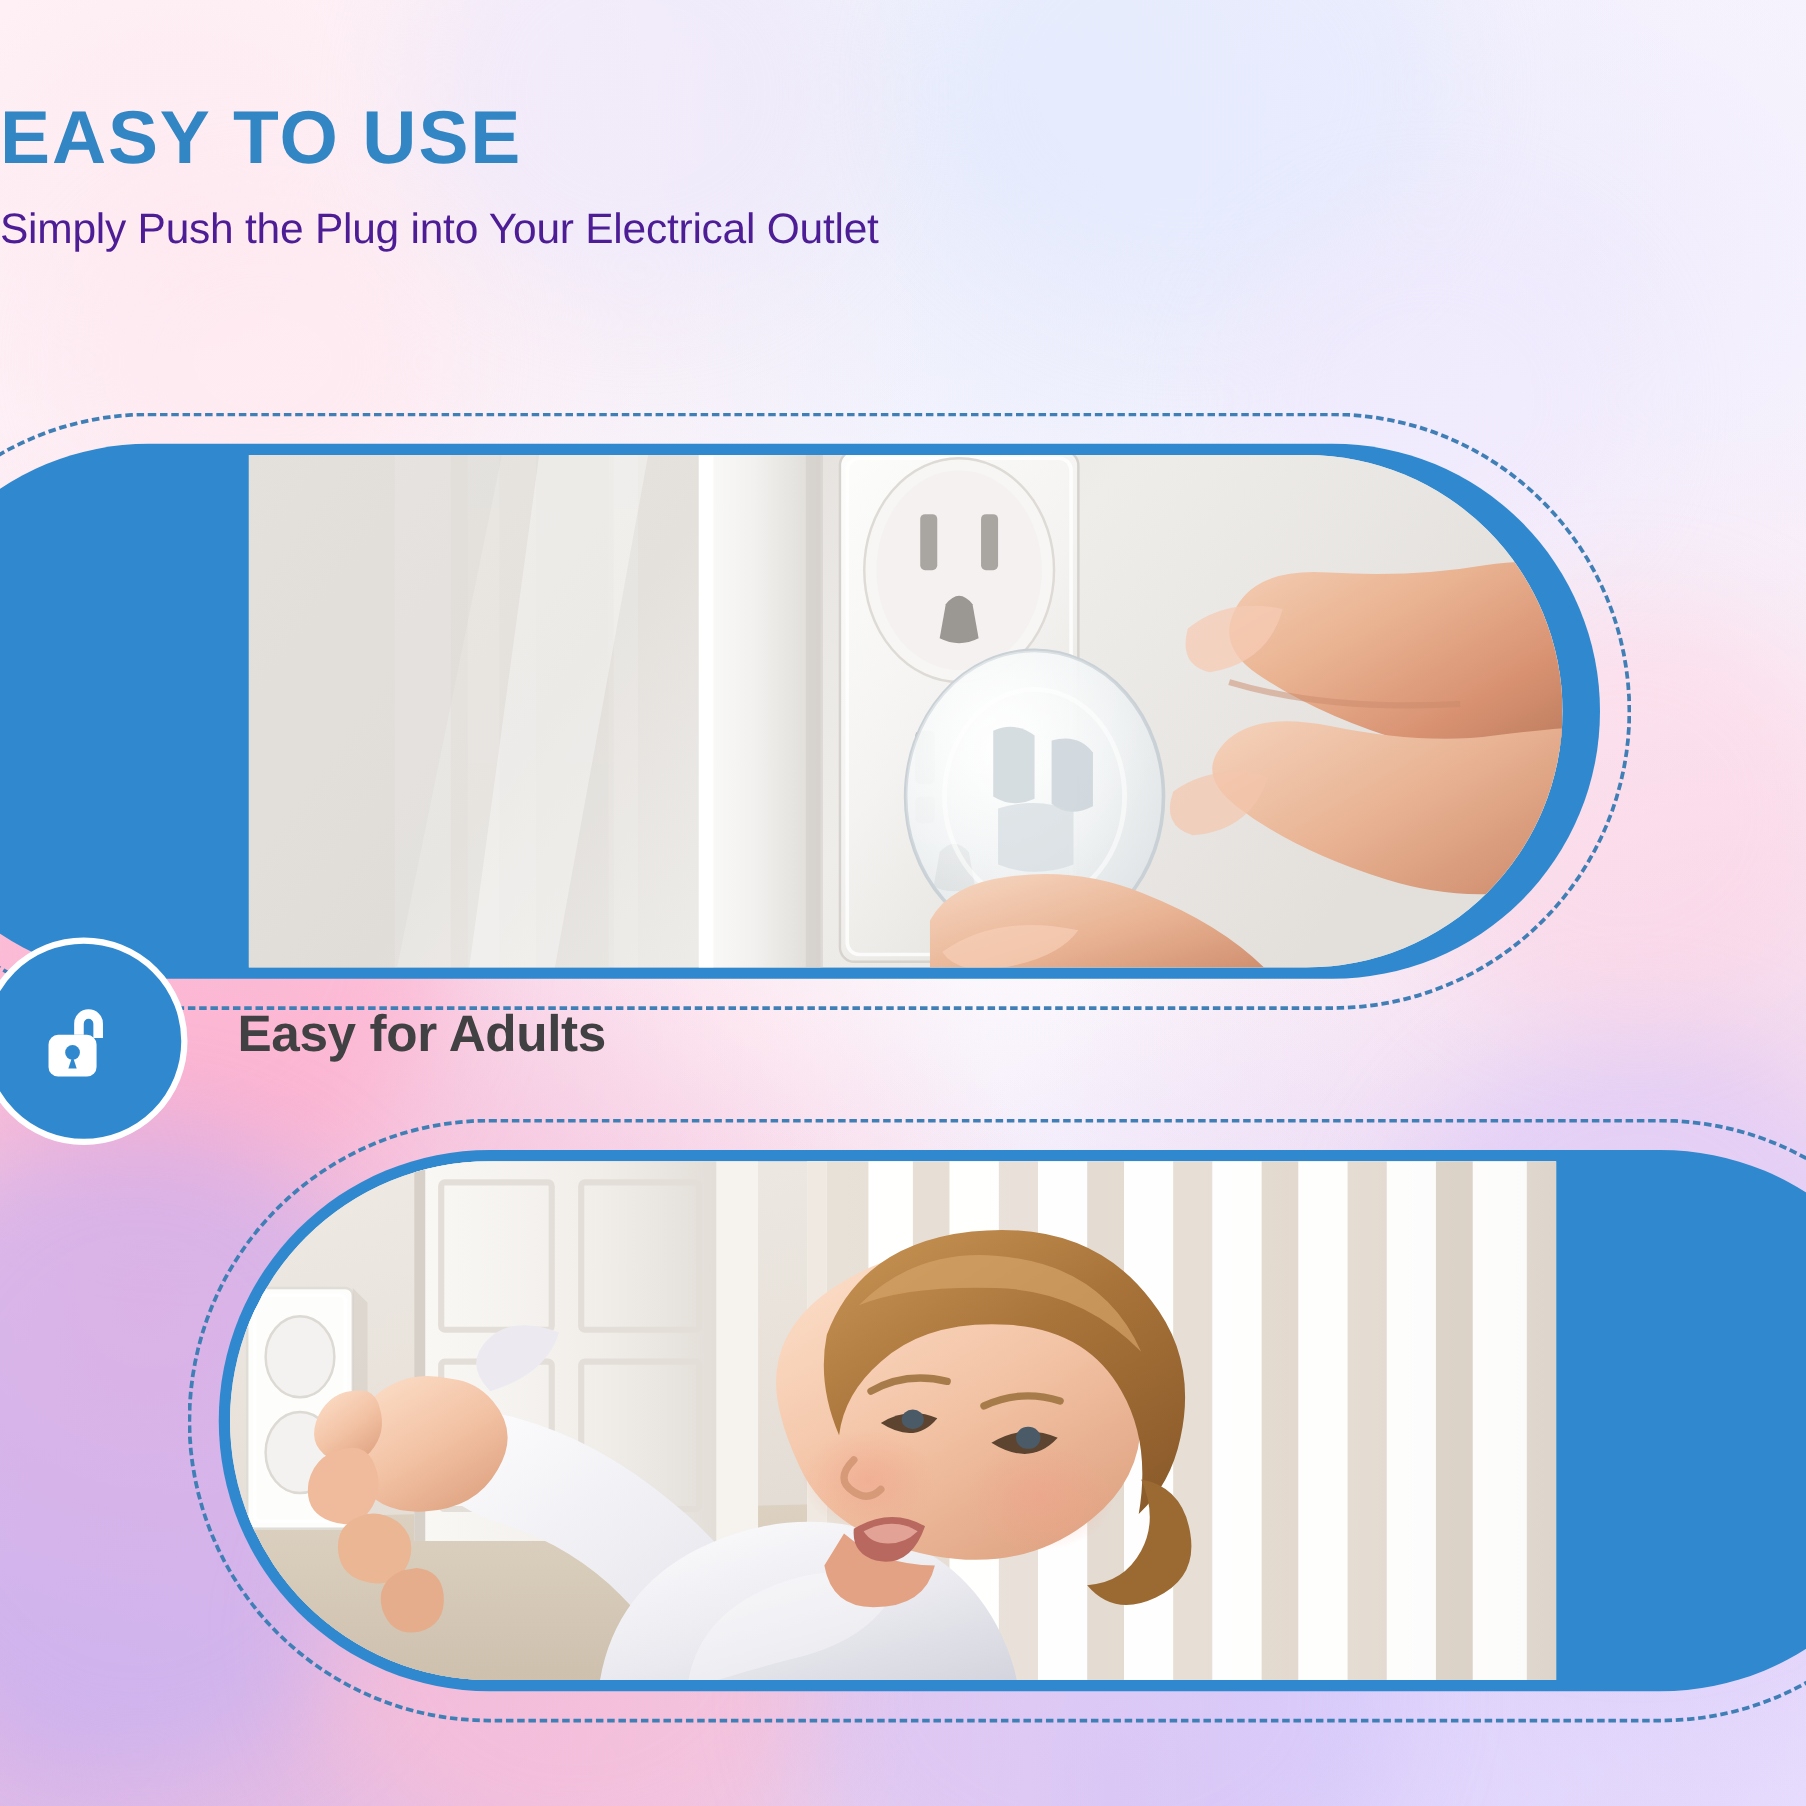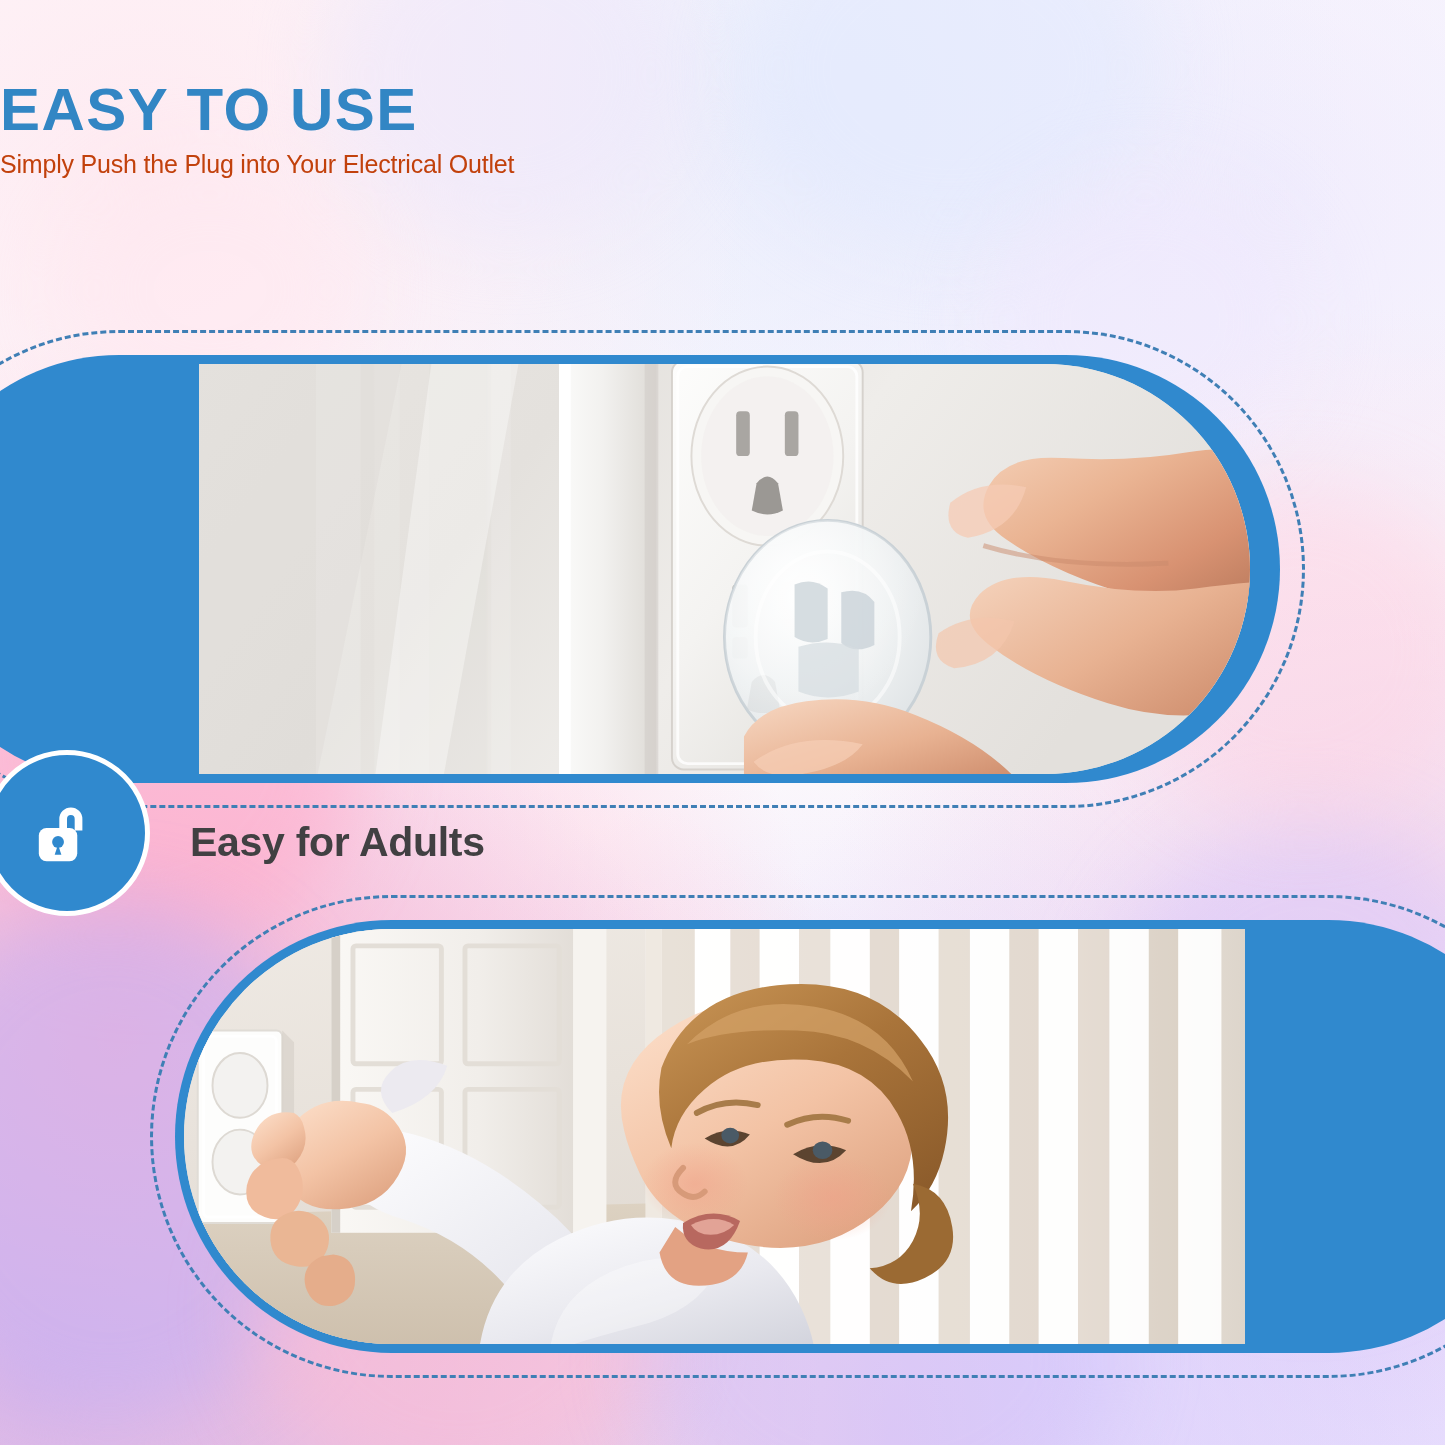--- a/index.html
+++ b/index.html
@@ -37,21 +37,21 @@
   .b9 { left:60px;   top:160px;  width:300px; height:260px; background:rgba(255,232,240,0.5); }
   .b10{ left:980px;  top:170px;  width:330px; height:300px; background:rgba(240,230,252,0.45); }
 
   
   .header { position:absolute; left:0; right:0; top:78px; z-index:3; text-align:left; }
   .title {
     font-size:60px; font-weight:bold; letter-spacing:1.5px;
     color:#3286c4; line-height:1.06;
   }
   .subtitle {
-    margin-top:8px; font-size:25px; font-weight:400; color:#c2410c;
+    margin-top:22px; font-size:34px; font-weight:400; color:#4c1d95;
     letter-spacing:-0.2px;
   }
 
   
   .card { position:absolute; z-index:2; }
 
   
   #card1 { left:-120px; top:330px; width:1425px; height:478px; }
   
   #card2 { left:150px;  top:895px; width:1420px; height:483px; }
@@ -92,21 +92,21 @@
   }
   #badge1 { left:104px; top:420px;  width:166px; height:166px; }
   .badge svg { width:82px; height:82px; display:block; }
 
   
   .label {
     position:absolute; z-index:6;
     font-size:41px; font-weight:bold; color:#414042;
     letter-spacing:-0.3px; white-space:nowrap;
   }
-  #label1 { left:310px; top:474px;margin-top:15px; }
+  #label1 { left:310px; top:474px; }
 </style>
 </head>
 <body>
 
 <div class="bg">
   <div class="blob b1"></div>
   <div class="blob b2"></div>
   <div class="blob b3"></div>
   <div class="blob b4"></div>
   <div class="blob b5"></div>

